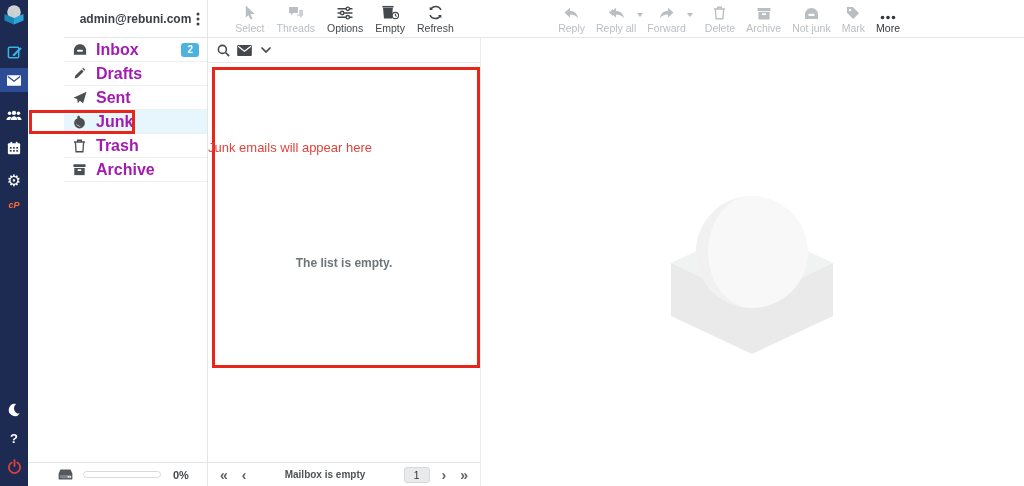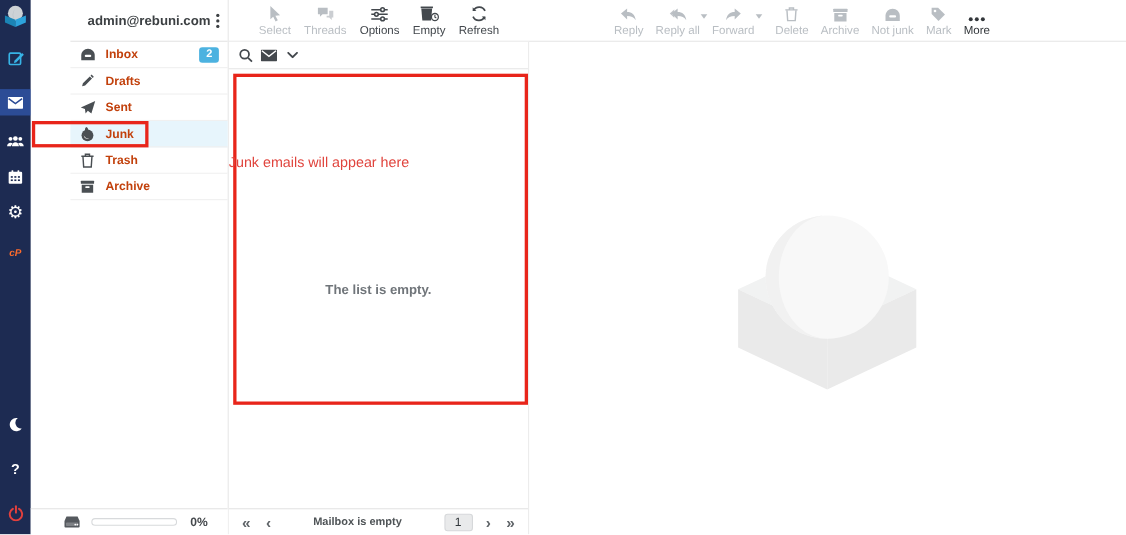--- a/index.html
+++ b/index.html
@@ -11,34 +11,34 @@
           background: #1d2b52; display: flex; flex-direction: column; align-items: center; }
   .rail .logo { margin-top: 3px; }
   .rail-btn { width: 28px; height: 24px; display: flex; align-items: center; justify-content: center;
               cursor: pointer; color: #fff; }
   .rail-btn.compose { color: #37b3e6; margin-top: 10px; }
   .rail-btn.active { background: #2c4c96; }
   .rail-btn.cpanel { color: #ff6c2c; font-size: 9px; font-weight: 700; font-style: italic; height: 18px; }
   .rail-spacer { flex: 1; }
   .rail-btn.help { font-size: 13px; font-weight: 700; }
   .rail-btn.power { color: #e2403d; margin-bottom: 8px; }
-  .rail-btn + .rail-btn { margin-top: 16px; }
+  .rail-btn + .rail-btn { margin-top: 4px; }
 
   
   .folders-col { position: absolute; left: 28px; top: 0; width: 180px; height: 486px;
                  background: #fff; border-right: 1px solid #e4e4e4; padding-left: 36px; }
   .account-bar { height: 38px; border-bottom: 1px solid #e4e4e4; display: flex;
                  align-items: center; justify-content: center; position: relative; }
   .account-email { font-size: 12px; font-weight: 700; color: #3c4043; }
   .kebab { position: absolute; right: 7px; top: 12px; cursor: pointer; }
   .folder-row { height: 24px; display: flex; align-items: center; gap: 9px; padding-left: 9px;
                 border-bottom: 1px solid #f0f0f0; cursor: pointer; position: relative; }
   .folder-row.selected { background: #e7f5fc; }
   .folder-row .f-icon { width: 14px; height: 14px; color: #4a4f53; flex: none; display: flex; }
-  .folder-label { font-size: 11px; font-weight: 700; color: #c2410c; }
+  .folder-label { font-size: 16px; font-weight: 700; color: #a21caf; }
   .badge { position: absolute; right: 8px; top: 5px; background: #4cb2e0; color: #fff;
            font-size: 10px; font-weight: 700; border-radius: 3px; padding: 1px 6px; line-height: 12px; }
 
   .folders-footer { position: absolute; left: 0; bottom: 0; width: 179px; height: 24px;
                     border-top: 1px solid #e4e4e4; display: flex; align-items: center; background: #fff; }
   .quota-icon { margin-left: 30px; color: #55595e; display: flex; }
   .quota-bar { margin-left: 10px; width: 78px; height: 7px; border: 1px solid #d8dadc;
                border-radius: 4px; background: #fff; }
   .quota-text { margin-left: 12px; font-size: 11px; font-weight: 700; color: #44484c; }
 

